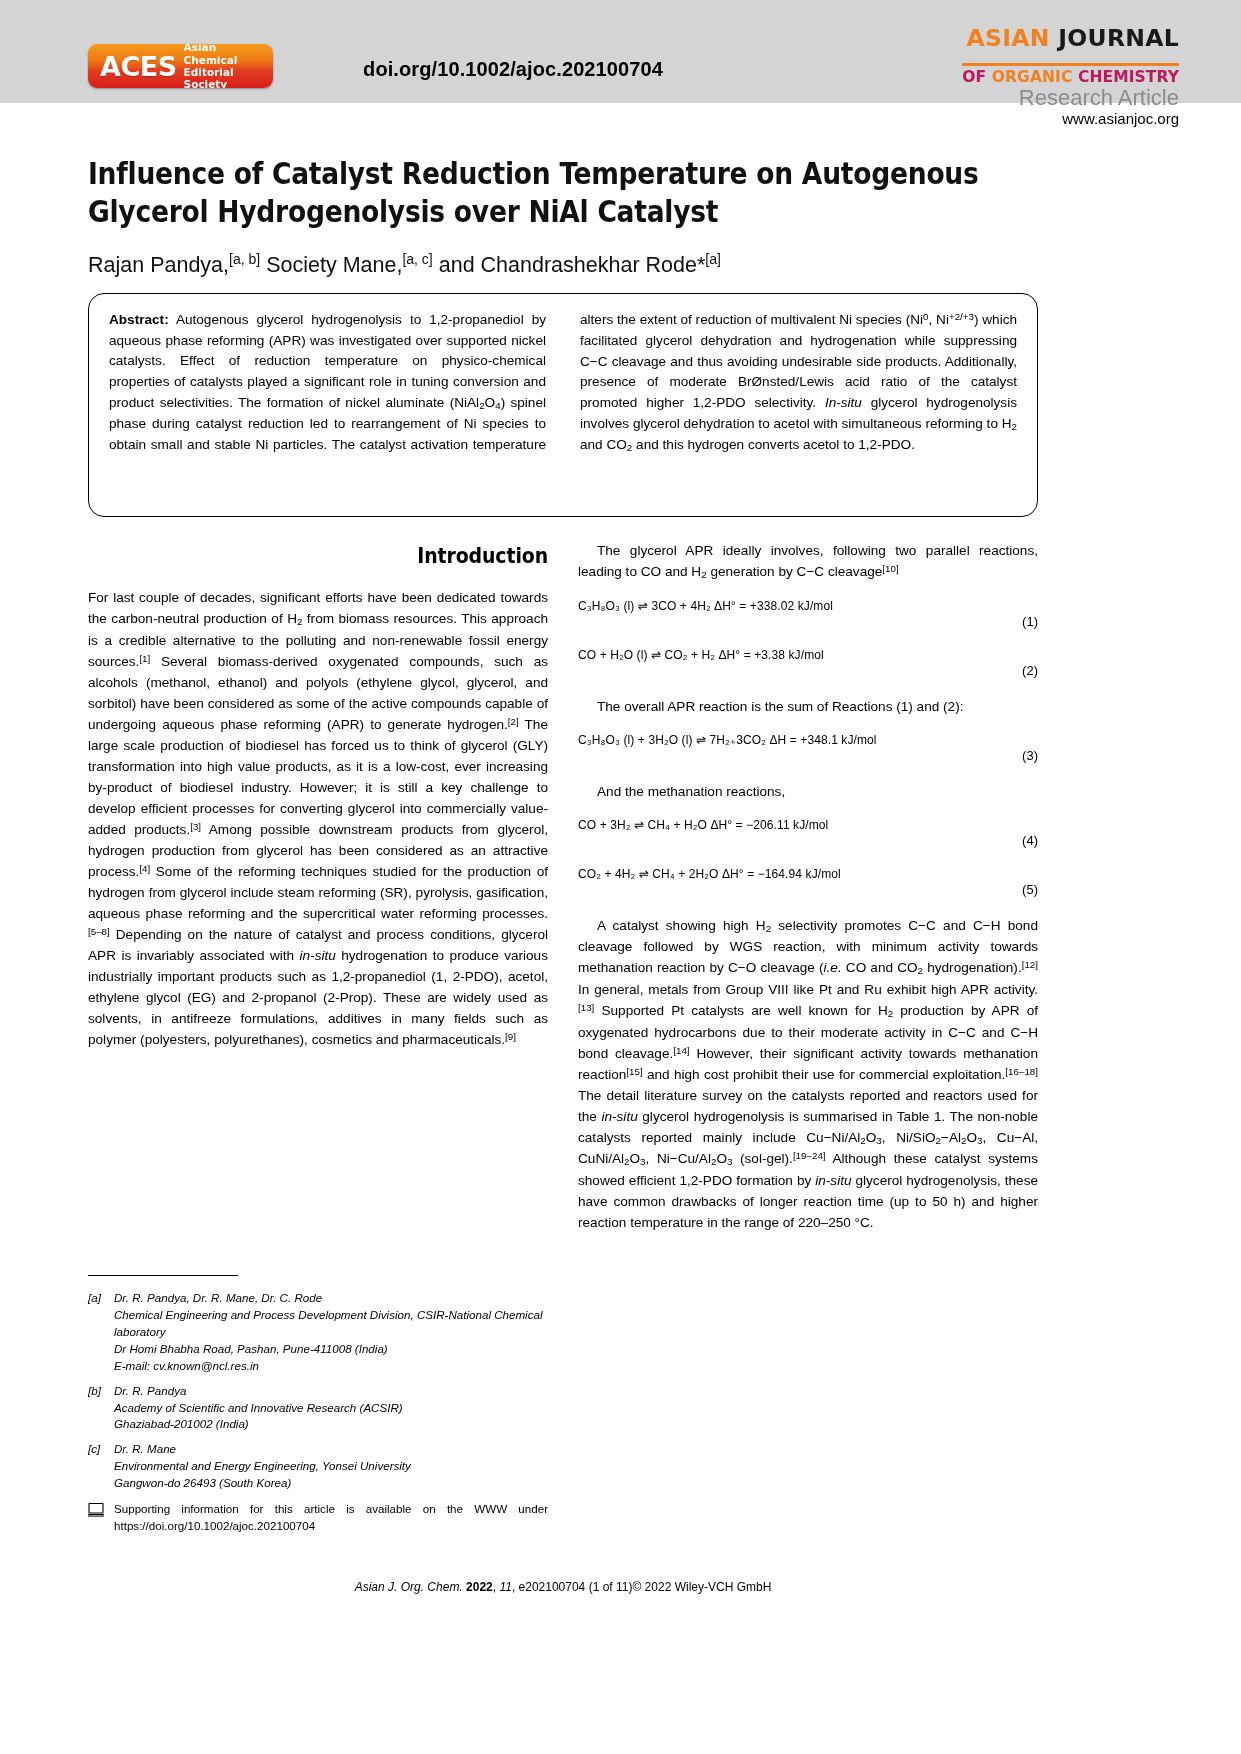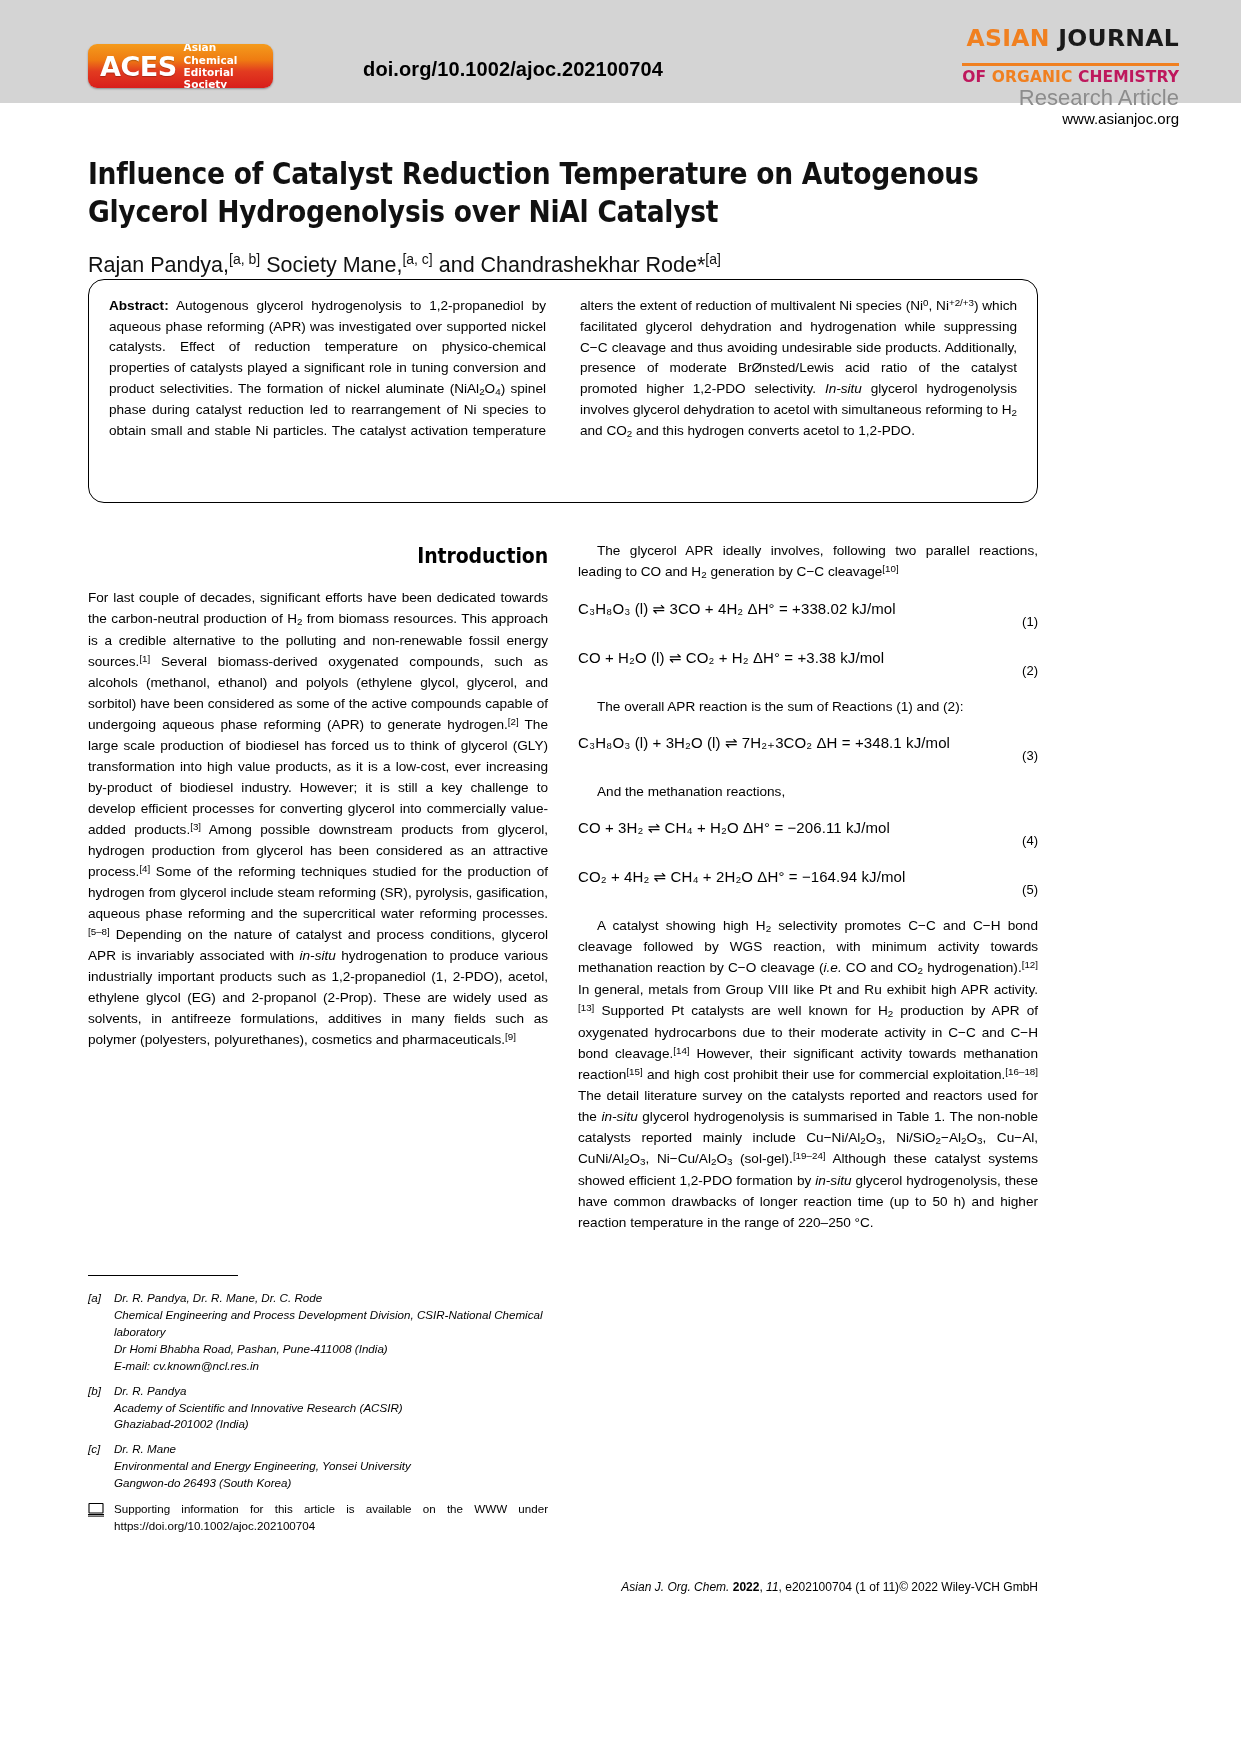--- a/index.html
+++ b/index.html
@@ -117,21 +117,21 @@
     font-size: 21.5px;
     line-height: 1.25;
     color: #111;
     font-weight: 300;
   }
   .authors sup { font-size: 14px; vertical-align: super; }
 
   
   .abstract-box {
     position: absolute;
-    left: 88px; top: 279px;
+    left: 88px; top: 293px;
     width: 950px; height: 224px;
     border: 1.4px solid #000;
     border-radius: 16px;
     padding: 16px 20px 14px 20px;
   }
   .abstract-cols {
     column-count: 2;
     column-gap: 34px;
     font-size: 13.6px;
     line-height: 1.525;
@@ -167,21 +167,21 @@
   .col i { font-style: italic; }
 
   
   .eq-row {
     display: flex;
     align-items: flex-start;
     justify-content: space-between;
     margin: 15px 0 15px 0;
   }
   .eq-body {
-    font-size: 15px;
+    font-size: 12px;
     line-height: 1.45;
     letter-spacing: 0.1px;
     white-space: nowrap;
   }
   .eq-num { font-size: 13px; padding-top: 14px; }
 
   
   .footnotes {
     position: absolute;
     left: 88px; top: 1275px;
@@ -202,21 +202,21 @@
   .fn-si { display: flex; margin-top: 9px; }
   .fn-si .si-icon { width: 26px; flex: 0 0 26px; padding-top: 2px; }
   .fn-si .si-text { flex: 1; font-style: normal; text-align: justify; line-height: 1.45; }
 
   
   .page-footer {
     position: absolute;
     left: 88px; top: 1580px;
     width: 950px;
     display: flex;
-    justify-content: flex-end;
+    justify-content: center;
     font-size: 12px;
   }
   .pf-left { font-style: italic; }
   .pf-left b { font-style: normal; font-weight: bold; }
   .pf-left .vol { font-style: italic; }
   .pf-left .rest { font-style: normal; }
   .pf-right { font-style: normal; font-size: 12px; }
 </style>
 </head>
 <body>

